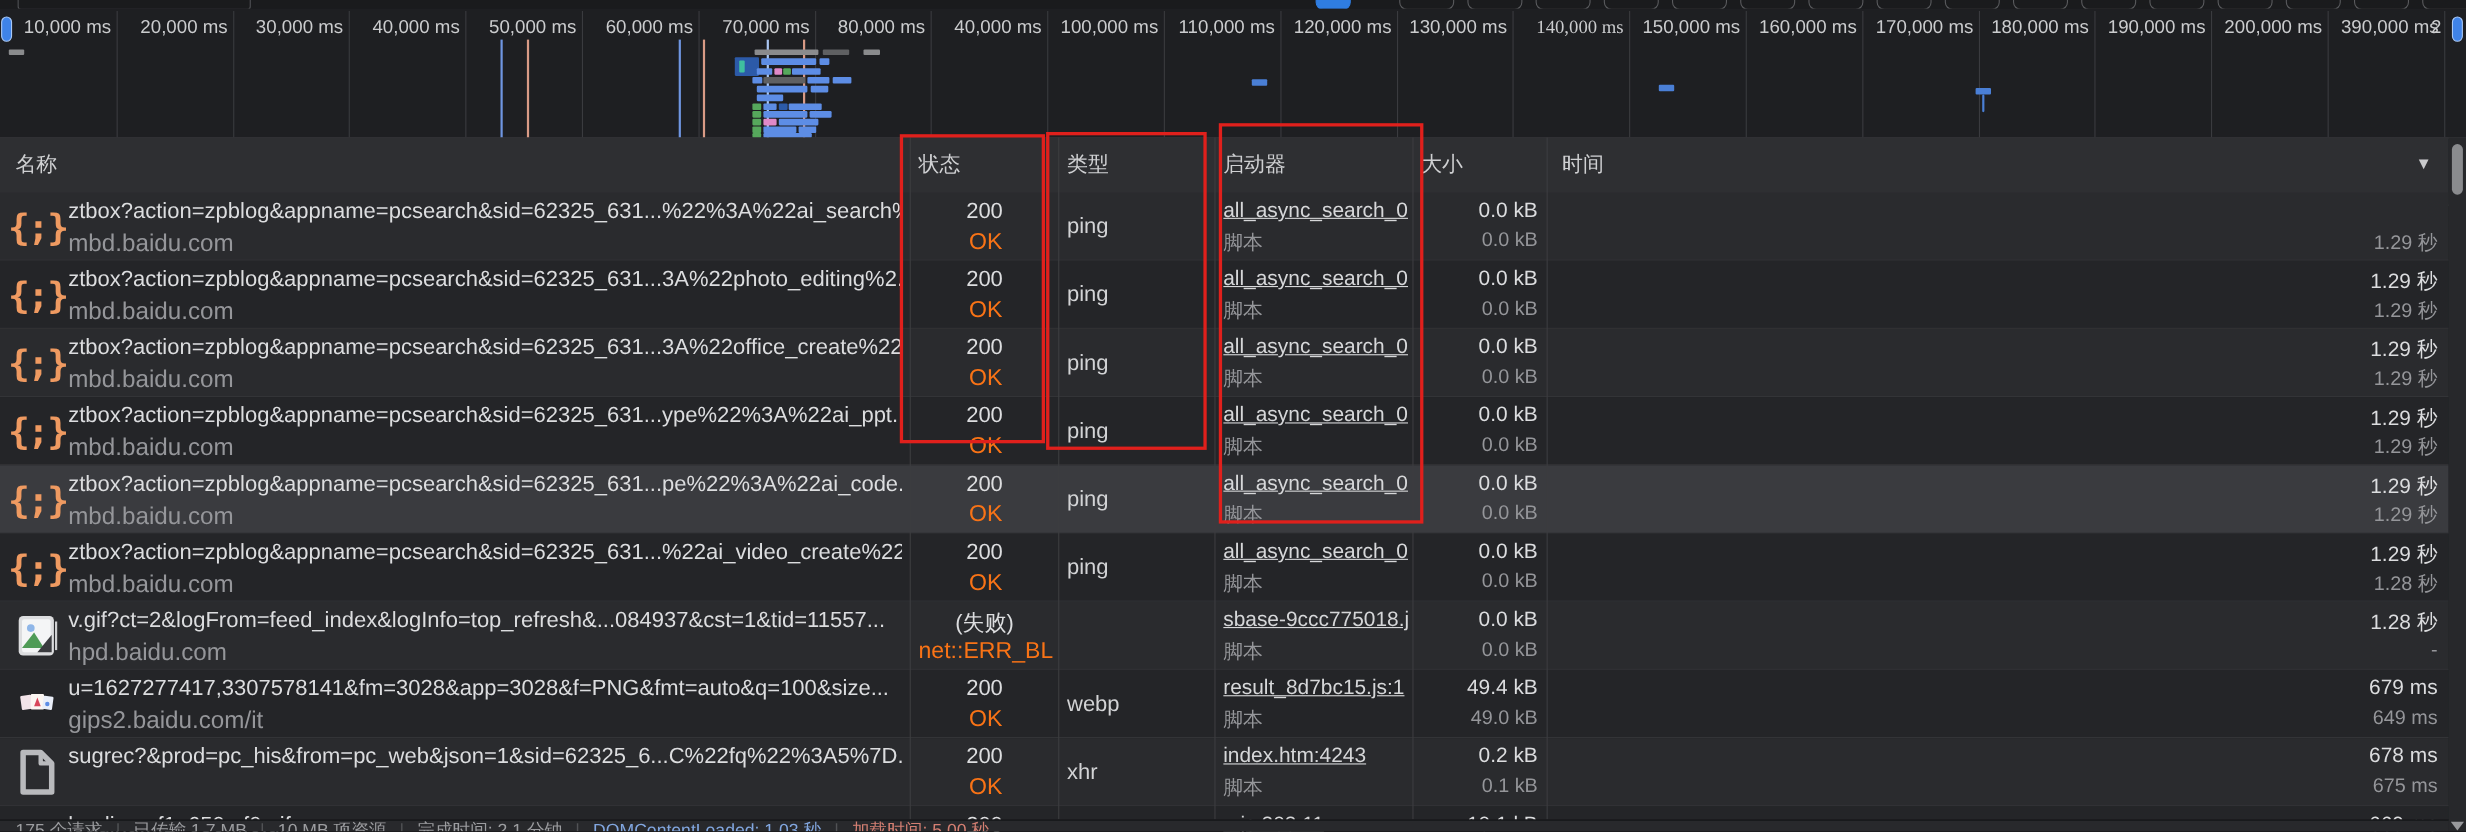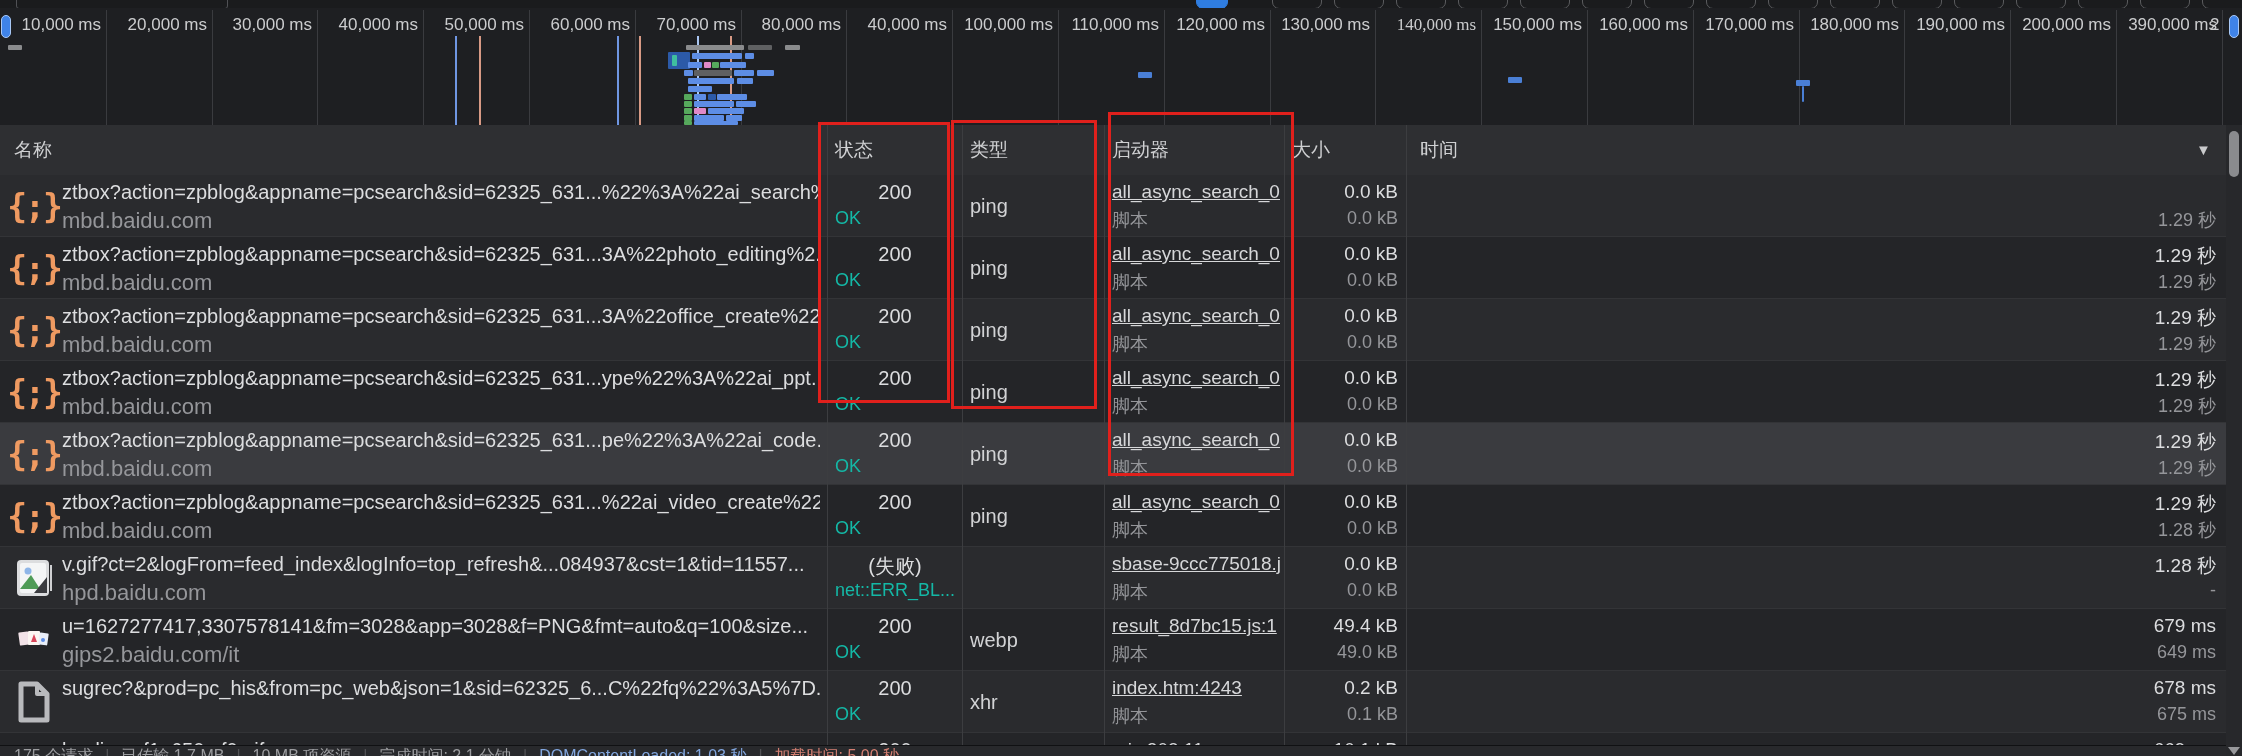--- a/index.html
+++ b/index.html
@@ -24,21 +24,21 @@
   .sorticon{position:absolute;top:0;height:50px;line-height:50px;font-size:15px;color:#c9cacc;}
   .colsep{position:absolute;top:125px;height:620px;width:1px;background:#3c3d40;z-index:6;}
   .row{position:absolute;left:0;width:2226px;height:62px;box-sizing:border-box;border-bottom:1px solid #333437;}
   .row.odd{background:#2a2b2e;}
   .row.even{background:#242528;}
   .row.hl{background:#3a3b3f;}
   .cell{position:absolute;white-space:nowrap;overflow:hidden;}
   .c-name{left:62px;top:6px;width:758px;font-size:20px;color:#dcdddf;}
   .c-domain{left:62px;top:33px;width:758px;font-size:22px;color:#95969a;}
   .c-status{left:835px;top:6px;width:120px;font-size:20px;color:#dcdddf;text-align:center;}
-  .c-status2{left:835px;top:33px;width:122px;font-size:18px;color:#14b8a6;}
+  .c-status2{left:835px;top:33px;width:122px;font-size:21px;color:#f97316;text-align:center;}
   .c-type{left:970px;top:0;width:128px;height:62px;line-height:62px;font-size:20px;color:#d2d3d5;}
   .c-init{left:1112px;top:6px;width:168px;font-size:19px;color:#d6d7d9;text-decoration:underline;}
   .c-init2{left:1112px;top:33px;width:168px;font-size:18px;color:#95969a;}
   .c-size{left:1280px;top:6px;width:118px;font-size:19px;color:#dcdddf;text-align:right;}
   .c-size2{left:1280px;top:33px;width:118px;font-size:18px;color:#95969a;text-align:right;}
   .c-time{left:1406px;top:6px;width:810px;font-size:19px;color:#dcdddf;text-align:right;}
   .c-time2{left:1406px;top:33px;width:810px;font-size:18px;color:#95969a;text-align:right;}
   .icon{position:absolute;left:12px;top:9px;width:44px;height:44px;display:flex;align-items:center;justify-content:center;}
   .braces{font-family:"DejaVu Sans Mono",monospace;font-weight:bold;font-size:33px;color:#ef9a61;letter-spacing:-2px;}
   

